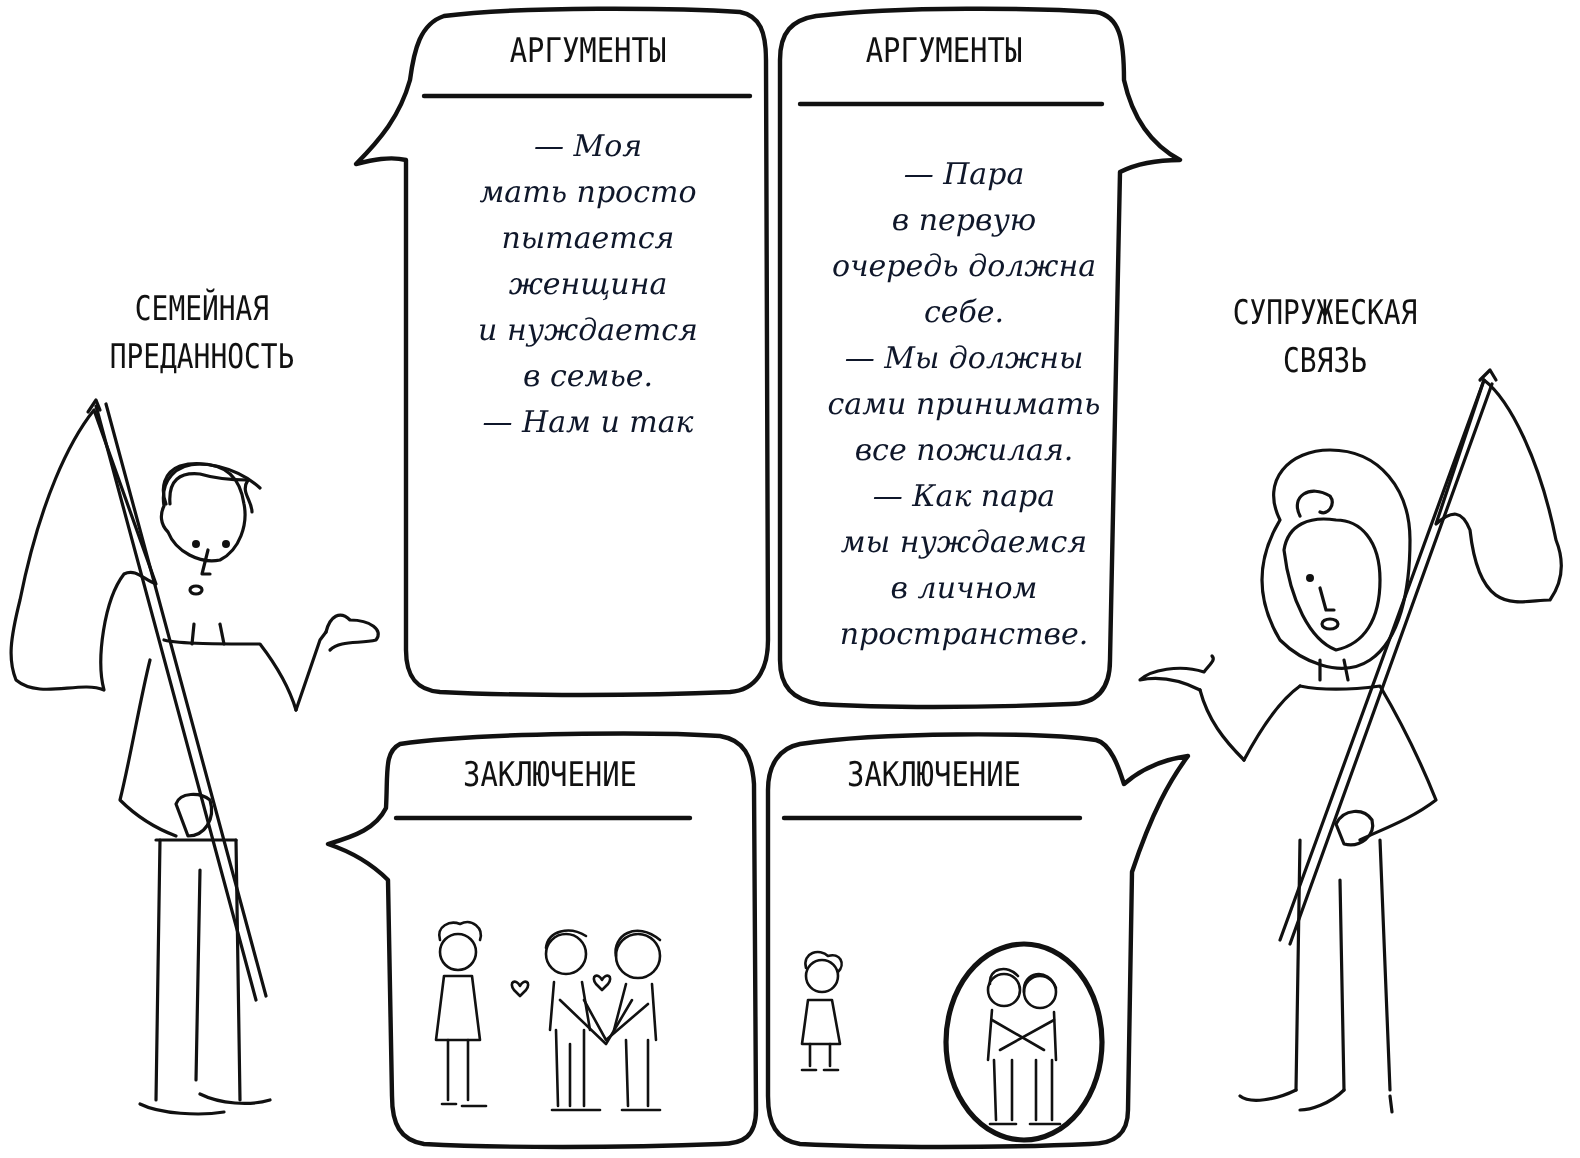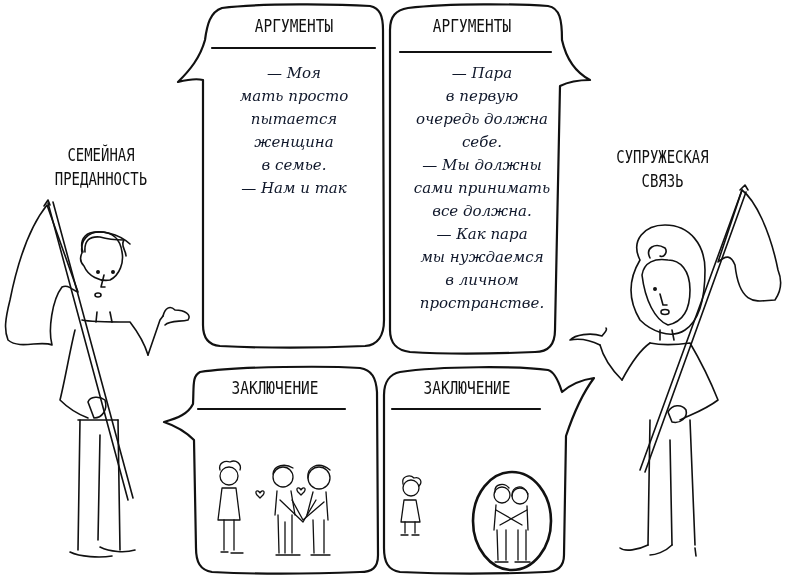--- a/index.html
+++ b/index.html
@@ -180,33 +180,34 @@
   <div>Супружеская</div>
   <div>связь</div>
 </div>
 
 <div class="bubble-title" style="left:214px; top:16px; width:160px;">Аргументы</div>
 <div class="bubble-text" style="left:206px; top:62px; width:176px;">
   <div>— Моя</div>
   <div>мать просто</div>
   <div>пытается</div>
   <div>женщина</div>
+  <div>и нуждается</div>
   <div>в семье.</div>
   <div>— Нам и так</div>
 </div>
 
 <div class="bubble-title" style="left:397px; top:16px; width:150px;">Аргументы</div>
-<div class="bubble-text" style="left:392px; top:62px; width:180px;">
+<div class="bubble-text" style="left:392px; top:76px; width:180px;">
   <div>— Пара</div>
   <div>в первую</div>
   <div>очередь должна</div>
   <div>себе.</div>
   <div>— Мы должны</div>
   <div>сами принимать</div>
-  <div>все должна.</div>
+  <div>все пожилая.</div>
   <div>— Как пара</div>
   <div>мы нуждаемся</div>
   <div>в личном</div>
   <div>пространстве.</div>
 </div>
 
 <div class="bubble-title" style="left:200px; top:378px; width:150px;">Заключение</div>
 <div class="bubble-title" style="left:392px; top:378px; width:150px;">Заключение</div>
 
 </body></html>

